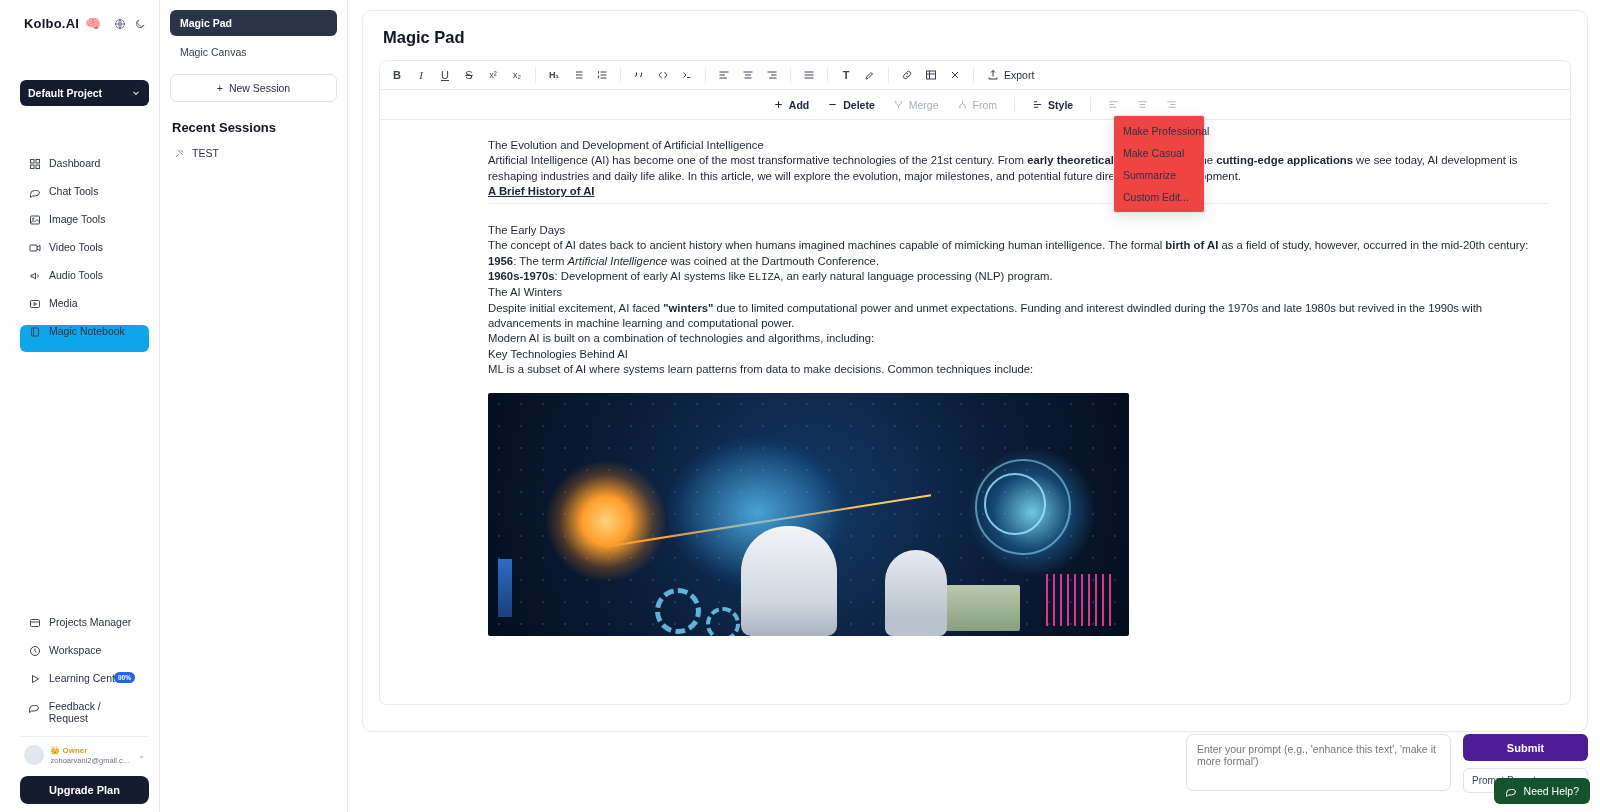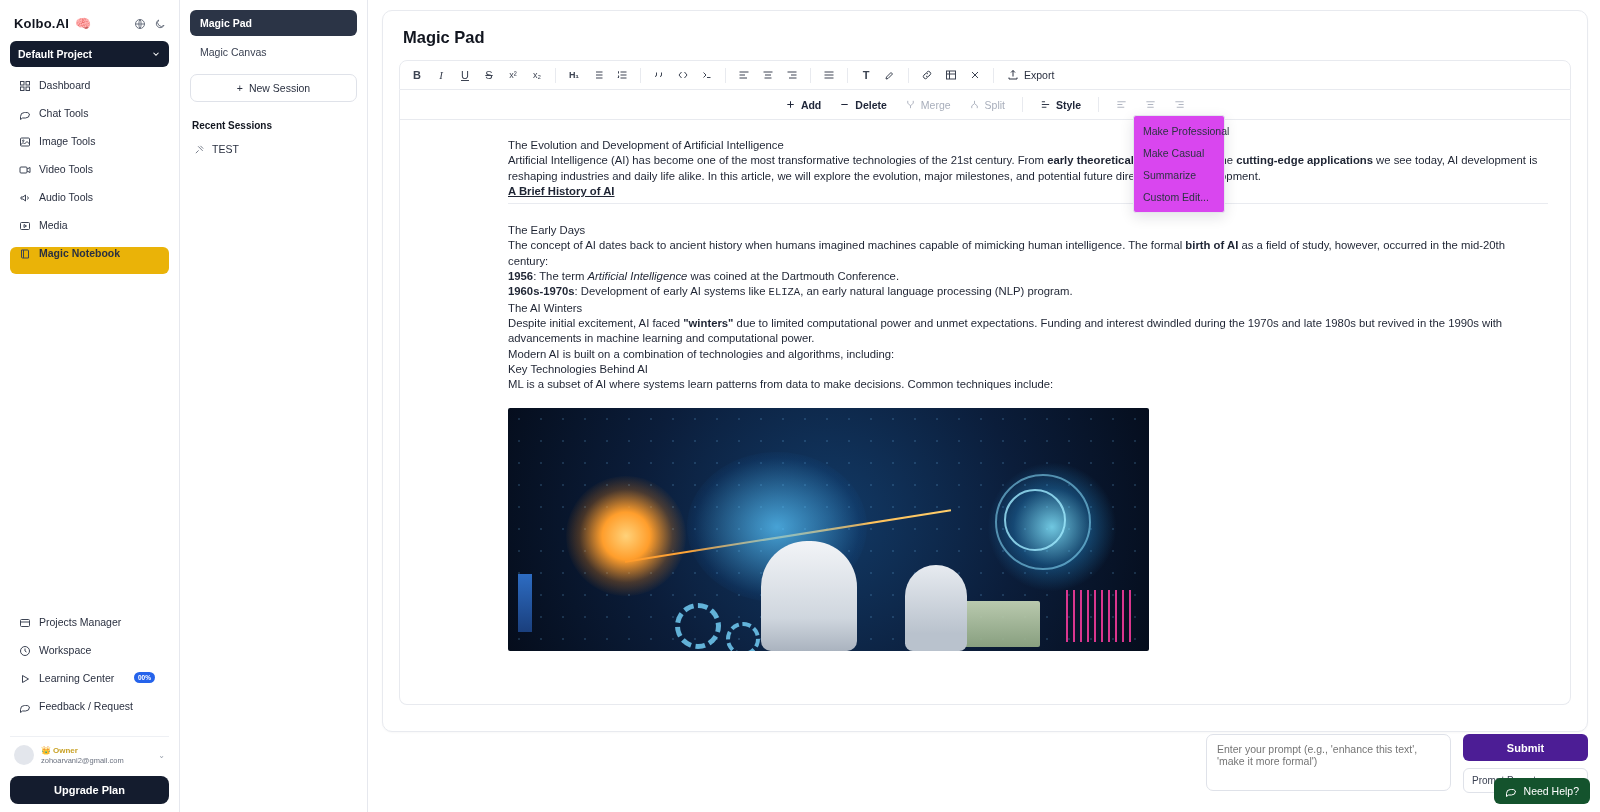--- a/index.html
+++ b/index.html
@@ -7,26 +7,27 @@
     width: 1600px; height: 812px;
     font-family: "Liberation Sans", sans-serif;
     background: #ffffff;
     color: #1b2030;
     overflow: hidden;
   }
   .app { display: flex; width: 1600px; height: 812px; position: relative; }
 
   
   .sidebar {
-    width: 180px; height: 812px;
+    width: 160px; height: 812px;
     background: #ffffff;
     border-right: 1px solid #e6e8ee;
     display: flex; flex-direction: column;
-    padding: 10px 10px 8px 10px;
+    padding: 10px 10px 8px 20px;
     position: relative;
+    gap: 39px;
   }
   .brand-row { display: flex; align-items: center; gap: 6px; padding: 6px 2px 10px 4px; }
   .brand-name { font-size: 13px; font-weight: 700; letter-spacing: .2px; color: #11151f; }
   .brand-emoji { font-size: 13px; }
   .brand-spacer { flex: 1; }
   .brand-ic { width: 14px; height: 14px; color: #6b7280; display: flex; align-items: center; justify-content: center; }
   .brand-ic svg { width: 12px; height: 12px; }
 
   .project-select {
     background: #141c2e; color: #fff;
@@ -36,21 +37,21 @@
     margin-bottom: 12px;
   }
   .project-select svg { width: 10px; height: 10px; }
 
   .nav { display: flex; flex-direction: column; gap: 1px; }
   .nav-item {
     display: flex; align-items: flex-start; gap: 8px;
     height: 27px; padding: 0 8px; border-radius: 6px;
     font-size: 10.5px; color: #2a3040; cursor: pointer;
   }
-  .nav-item.active { background: #eab308; font-weight: 700; }
+  .nav-item.active { background: #0ea5e9; font-weight: 400; }
   .nav-ic { width: 13px; height: 13px; display: flex; align-items: center; justify-content: center; color: #3d4454; }
   .nav-ic svg { width: 12px; height: 12px; }
 
   .nav-bottom { margin-top: auto; display: flex; flex-direction: column; gap: 1px; }
 
   .badge-pill {
     position: absolute; right: 14px;
     background: #2563eb; color: #fff; font-size: 6.5px;
     border-radius: 20px; padding: 2px 4px; font-weight: 700;
   }
@@ -77,21 +78,21 @@
     background: #2b3446; color: #fff; border-radius: 6px;
     height: 26px; display: flex; align-items: center; padding: 0 10px;
     font-size: 10.5px; font-weight: 600;
   }
   .session-sub { font-size: 10.5px; color: #3a4152; padding: 10px 10px 0 10px; }
   .new-session {
     margin-top: 16px; height: 28px; border: 1px solid #dfe2e9; border-radius: 7px;
     display: flex; align-items: center; justify-content: center; gap: 6px;
     font-size: 10.5px; color: #2a3040; cursor: pointer;
   }
-  .recent-title { font-size: 10px; font-weight: 700; margin: 18px 0 8px 2px; color: #11151f; }
+  .recent-title { font-size: 13px; font-weight: 700; margin: 18px 0 8px 2px; color: #11151f; }
   .recent-item { display: flex; align-items: center; gap: 7px; font-size: 10.5px; color: #2a3040; padding: 4px 4px; cursor: pointer; }
   .recent-item svg { width: 11px; height: 11px; color: #6b7280; }
 
   
   .main { flex: 1; padding: 10px 12px 10px 14px; position: relative; }
   .card {
     background: #fff; border: 1px solid #e8eaef; border-radius: 10px;
     height: 722px; padding: 14px 16px 10px 16px; position: relative; overflow: hidden;
     box-shadow: 0 1px 2px rgba(16,24,40,.03);
   }
@@ -116,21 +117,21 @@
     height: 30px; display: flex; align-items: center; gap: 4px; padding: 0 24px; justify-content: center;
   }
   .t2-btn { display: flex; align-items: center; gap: 5px; font-size: 10.5px; color: #20273a; padding: 3px 7px; border-radius: 5px; cursor: pointer; font-weight: 600;}
   .t2-btn.dim { color: #a8aebb; font-weight: 500; }
   .t2-btn svg { width: 11px; height: 11px; }
   .t2-sep { width: 1px; height: 15px; background: #e8eaef; margin: 0 6px; }
 
   
   .dropdown {
     position: absolute; left: 750px; top: 104px; width: 92px;
-    background: #d946ef; border: 1px solid #e3e6ec; border-radius: 3px;
+    background: #ef4444; border: 1px solid #e3e6ec; border-radius: 3px;
     box-shadow: 0 4px 14px rgba(16,24,40,.12); padding: 4px 0; z-index: 40;
   }
   .dd-item { font-size: 10.5px; color: #2c3342; padding: 5px 9px; cursor: pointer; white-space: nowrap; }
 
   
   .editor {
     border: 1px solid #e8eaef; border-top: none; border-radius: 0 0 8px 8px;
     height: 585px; overflow: hidden; padding: 18px 22px 0 22px;
   }
   .doc { font-size: 11.3px; line-height: 15.3px; color: #1e2433; max-width: 1095px; margin-left: 86px;}
@@ -489,21 +490,21 @@
         <div class="t2-btn dim">
           <svg viewBox="0 0 24 24" fill="none" stroke="currentColor" stroke-width="2">
               <path d="M6 4v5l6 6v5M18 4v5l-6 6"></path>
             </svg>
           <span>Merge</span>
         </div>
         <div class="t2-btn dim">
           <svg viewBox="0 0 24 24" fill="none" stroke="currentColor" stroke-width="2">
               <path d="M12 4v6M6 20v-5l6-5 6 5v5"></path>
             </svg>
-          <span>Split</span>
+          <span>From</span>
         </div>
         <div class="t2-sep"></div>
         <div class="t2-btn">
           <svg viewBox="0 0 24 24" fill="none" stroke="currentColor" stroke-width="2">
               <path d="M4 18h10M4 12h16M4 6h7"></path>
             </svg>
           <span>Style</span>
         </div>
         <div class="t2-sep"></div>
         <div class="t2-btn dim">

